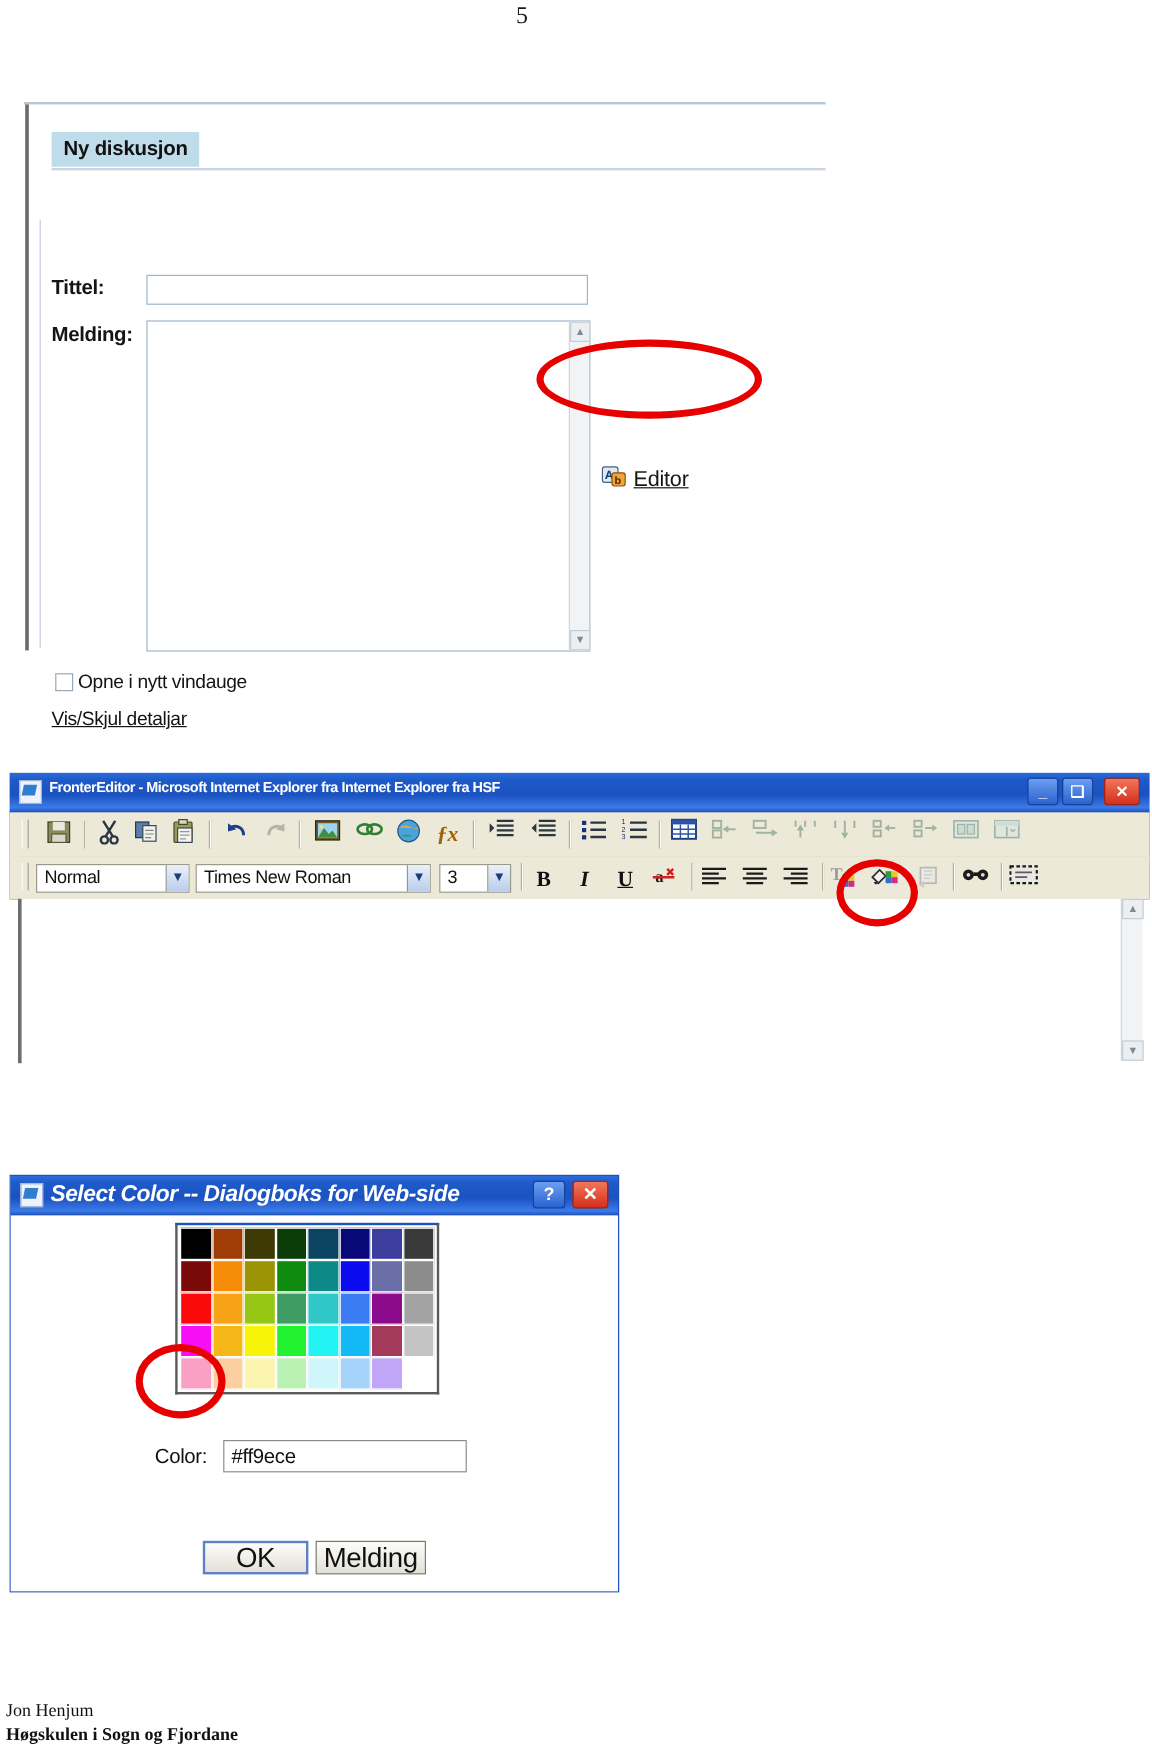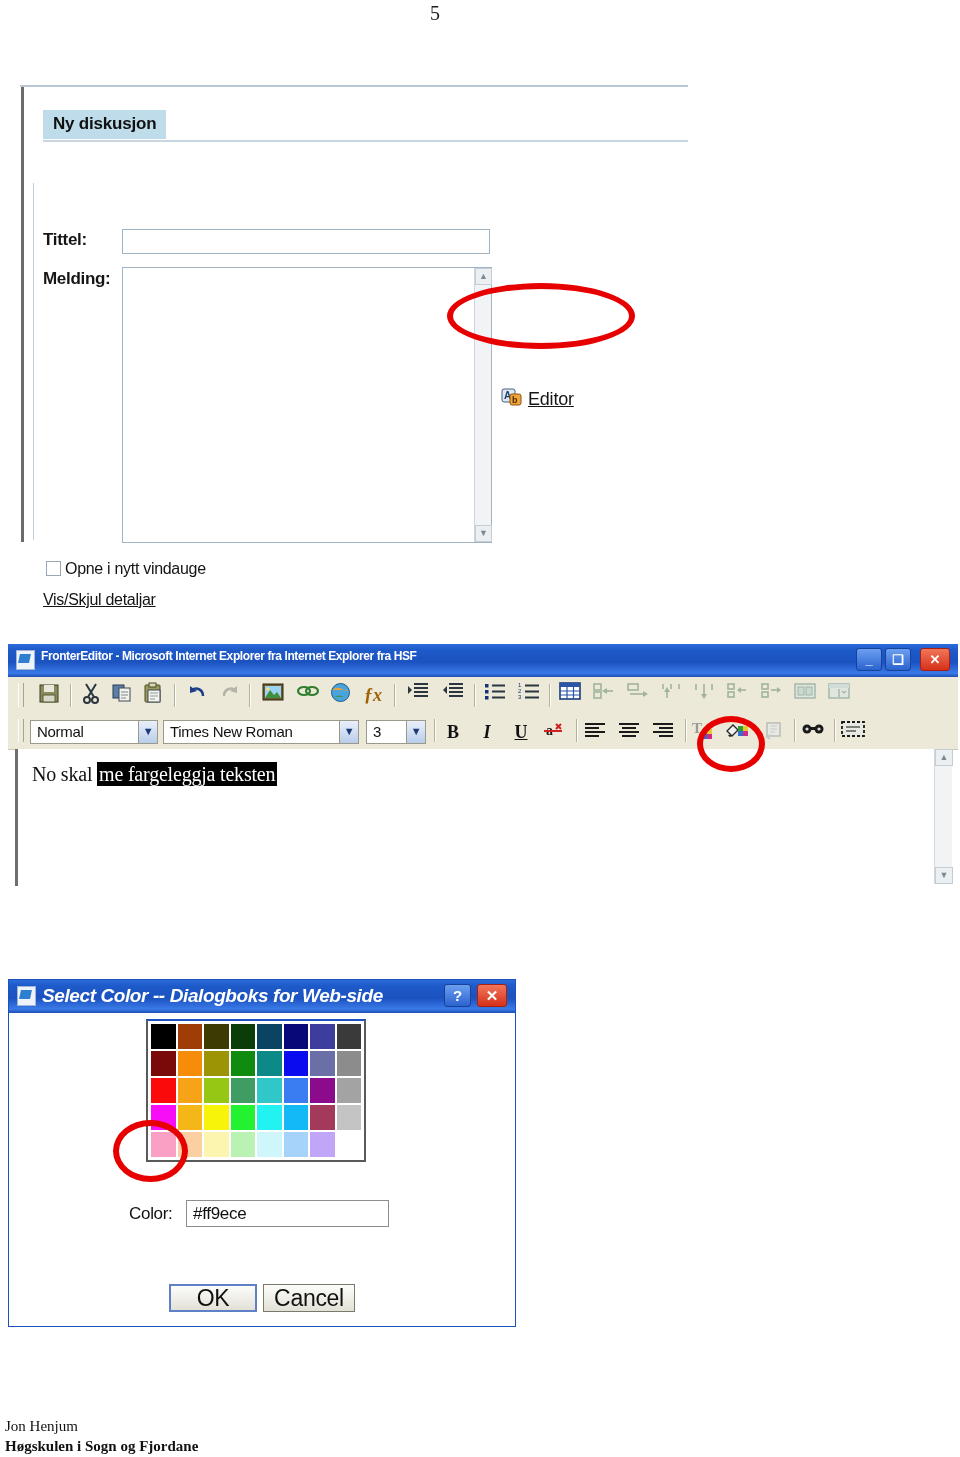--- a/index.html
+++ b/index.html
@@ -456,21 +456,20 @@
             <path d="M5 7h14M5 11h10" stroke="#5a5a5a" stroke-width="1.4"></path>
           </svg>
       </div>
     </div>
 
     <div class="edit-area">
       <div class="ea-scroll">
         <div class="sc-btn sc-up" style="width:18px;">▲</div>
         <div class="sc-btn sc-dn" style="width:18px;">▼</div>
       </div>
-      <div class="ea-text"><span>No skal </span><span class="hl">me fargeleggja teksten</span></div>
     </div>
   </div>
 
   <div class="ellipse" style="left:697px;top:716px;width:68px;height:56px;"></div>
 
 
   <div class="shot3">
     <div class="dlg-title">
       <div class="tb-ico"></div>
       <div class="dlg-text">Select Color -- Dialogboks for Web-side</div>
@@ -529,21 +528,21 @@
             <div class="pcell" title="#a6d3fa" style="background: rgb(166, 211, 250);"></div>
             <div class="pcell" title="#c1a6f7" style="background: rgb(193, 166, 247);"></div>
             <div class="pcell" title="#ffffff" style="background: rgb(255, 255, 255);"></div>
           </div>
         </div>
 
       <div class="color-label">Color:</div>
       <div class="color-input">#ff9ece</div>
 
       <div class="dlg-btn ok">OK</div>
-      <div class="dlg-btn cancel">Cancel</div>
+      <div class="dlg-btn cancel">Melding</div>
     </div>
   </div>
 
   <div class="ellipse" style="left:113px;top:1120px;width:75px;height:62px;"></div>
 
   <div class="footrule"></div>
   <div class="foot" style="top:1418px;">Jon Henjum</div>
   <div class="foot b" style="top:1438px;">Høgskulen i Sogn og Fjordane</div>
 
 </div>

